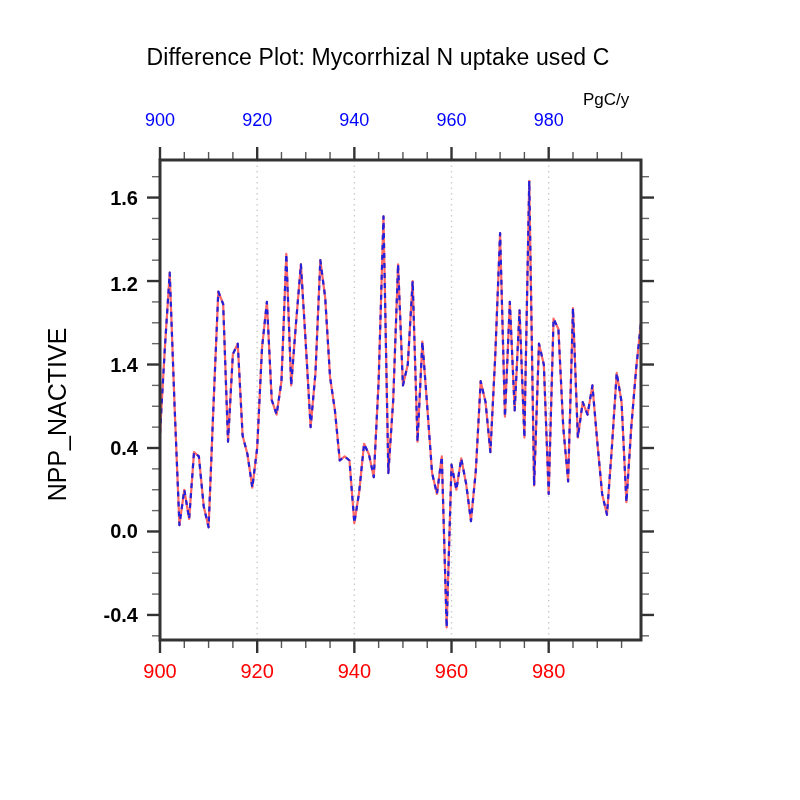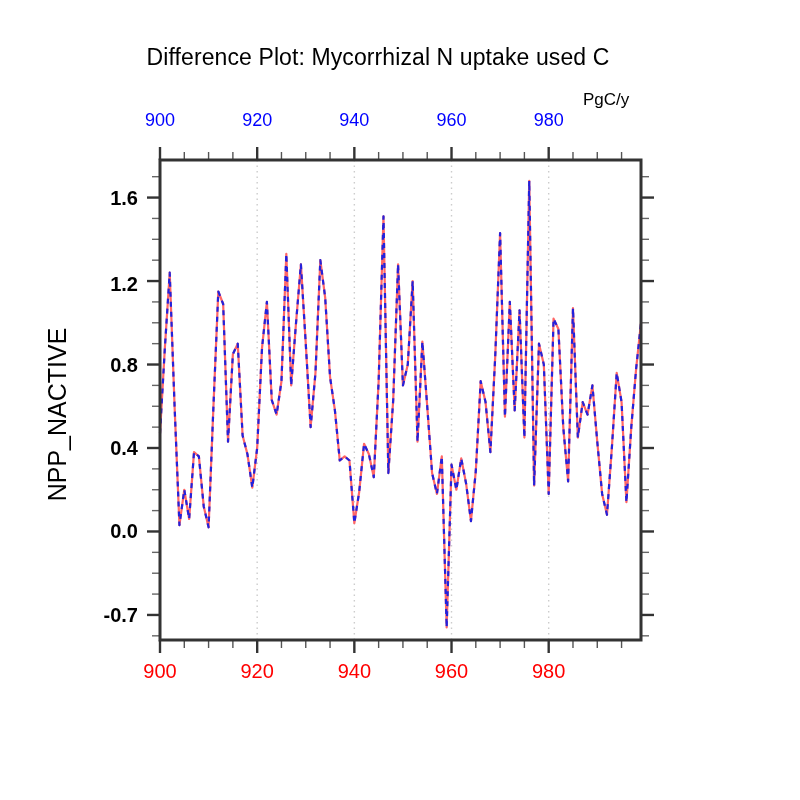--- a/index.html
+++ b/index.html
@@ -93,24 +93,24 @@
       <div class="toptick-label" style="left: 354.343px;">940</div>
       <div class="toptick-label" style="left: 451.515px;">960</div>
       <div class="toptick-label" style="left: 548.687px;">980</div>
       <div class="bottomtick-label" style="left: 160px;">900</div>
       <div class="bottomtick-label" style="left: 257.172px;">920</div>
       <div class="bottomtick-label" style="left: 354.343px;">940</div>
       <div class="bottomtick-label" style="left: 451.515px;">960</div>
       <div class="bottomtick-label" style="left: 548.687px;">980</div>
       <div class="ytick-label" style="top: 197.565px;">1.6</div>
       <div class="ytick-label" style="top: 284px;">1.2</div>
-      <div class="ytick-label" style="top: 364.522px;">0.8</div>
+      <div class="ytick-label" style="top: 364.522px;">1.4</div>
       <div class="ytick-label" style="top: 448px; text-align: right;">0.4</div>
       <div class="ytick-label" style="top: 531.478px; text-align: right;">0.0</div>
-      <div class="ytick-label" style="top: 614.957px;">-0.7</div>
+      <div class="ytick-label" style="top: 614.957px;">-0.4</div>
     </div>
 
   <svg class="plot" viewBox="0 0 800 800" xmlns="http://www.w3.org/2000/svg">
     <g id="gridlines">
         <line x1="160" y1="160" x2="160" y2="640" stroke="#cccccc" stroke-width="1.4" stroke-dasharray="1.5,4"></line>
         <line x1="257.1717171717172" y1="160" x2="257.1717171717172" y2="640" stroke="#cccccc" stroke-width="1.4" stroke-dasharray="1.5,4"></line>
         <line x1="354.34343434343435" y1="160" x2="354.34343434343435" y2="640" stroke="#cccccc" stroke-width="1.4" stroke-dasharray="1.5,4"></line>
         <line x1="451.5151515151515" y1="160" x2="451.5151515151515" y2="640" stroke="#cccccc" stroke-width="1.4" stroke-dasharray="1.5,4"></line>
         <line x1="548.6868686868687" y1="160" x2="548.6868686868687" y2="640" stroke="#cccccc" stroke-width="1.4" stroke-dasharray="1.5,4"></line>
       </g>

